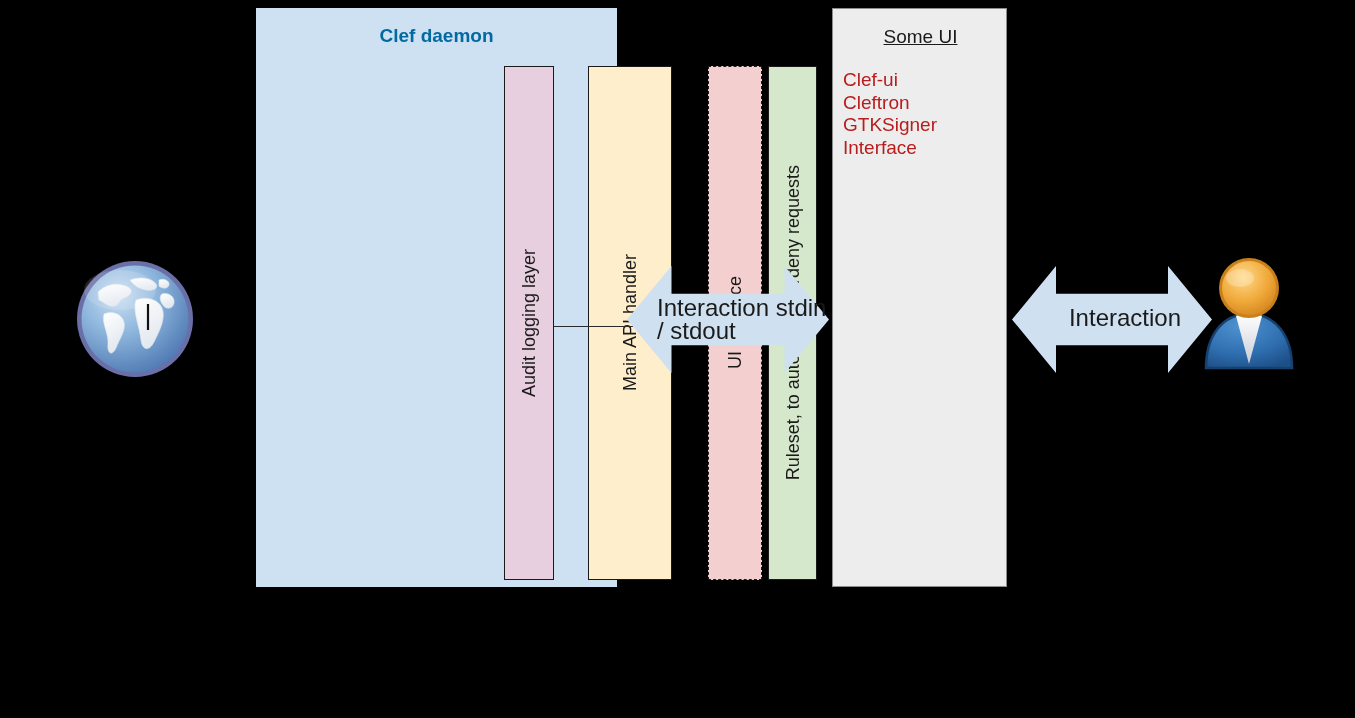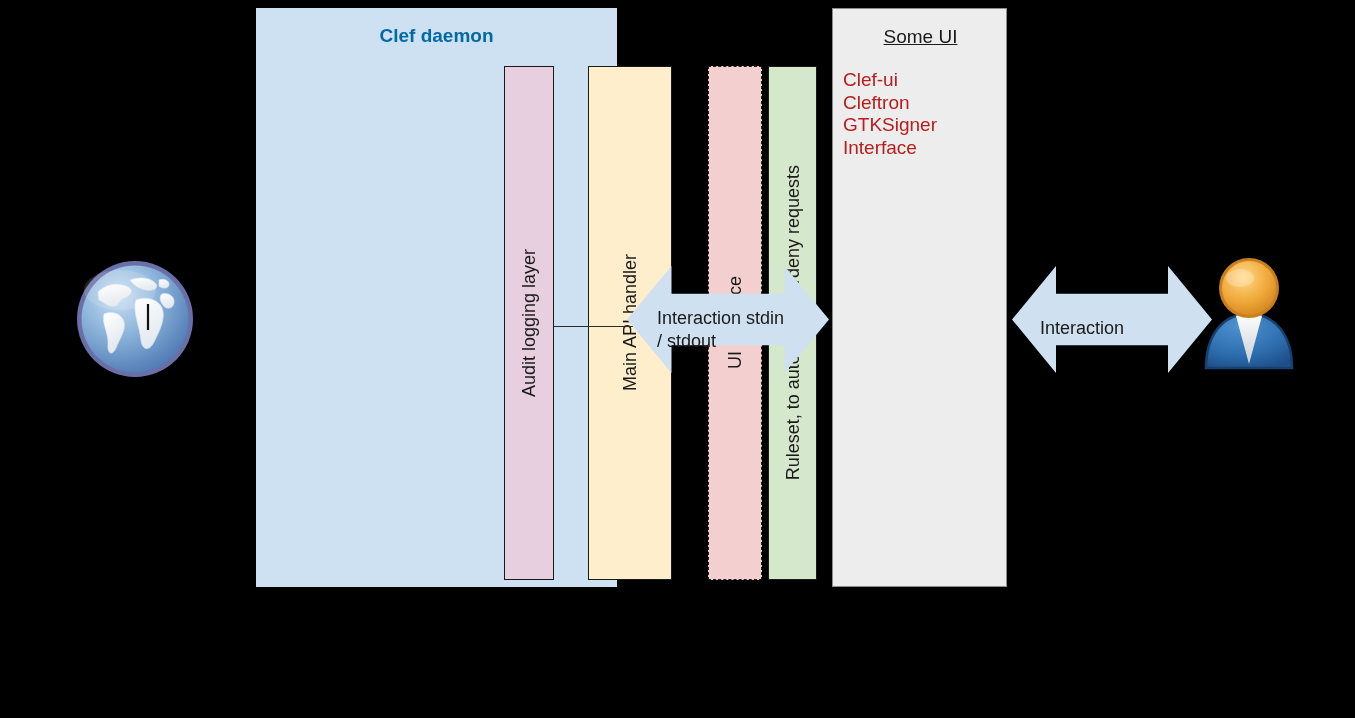--- a/index.html
+++ b/index.html
@@ -126,35 +126,35 @@
     left: 1012px;
     top: 266px;
     width: 200px;
     height: 107px;
     clip-path: polygon(
       0% 50%, 22% 0%, 22% 26%, 78% 26%, 78% 0%,
       100% 50%, 78% 100%, 78% 74%, 22% 74%, 22% 100%);
   }
   .arrow-label {
     position: absolute;
-    font-size: 18px;
+    font-size: 24px;
     line-height: 23px;
     color: #1a1a1a;
     white-space: pre-line;
-    margin-top: 11px;
   }
   #arrow-stdio-label {
     left: 657px;
     top: 296px;
     width: 190px;
   }
   #arrow-interaction-label {
     left: 1040px;
     top: 306px;
     width: 170px;
+    text-align: center;
   }
 
   
   #globe-icon {
     position: absolute;
     left: 74px;
     top: 258px;
     width: 122px;
     height: 122px;
   }

